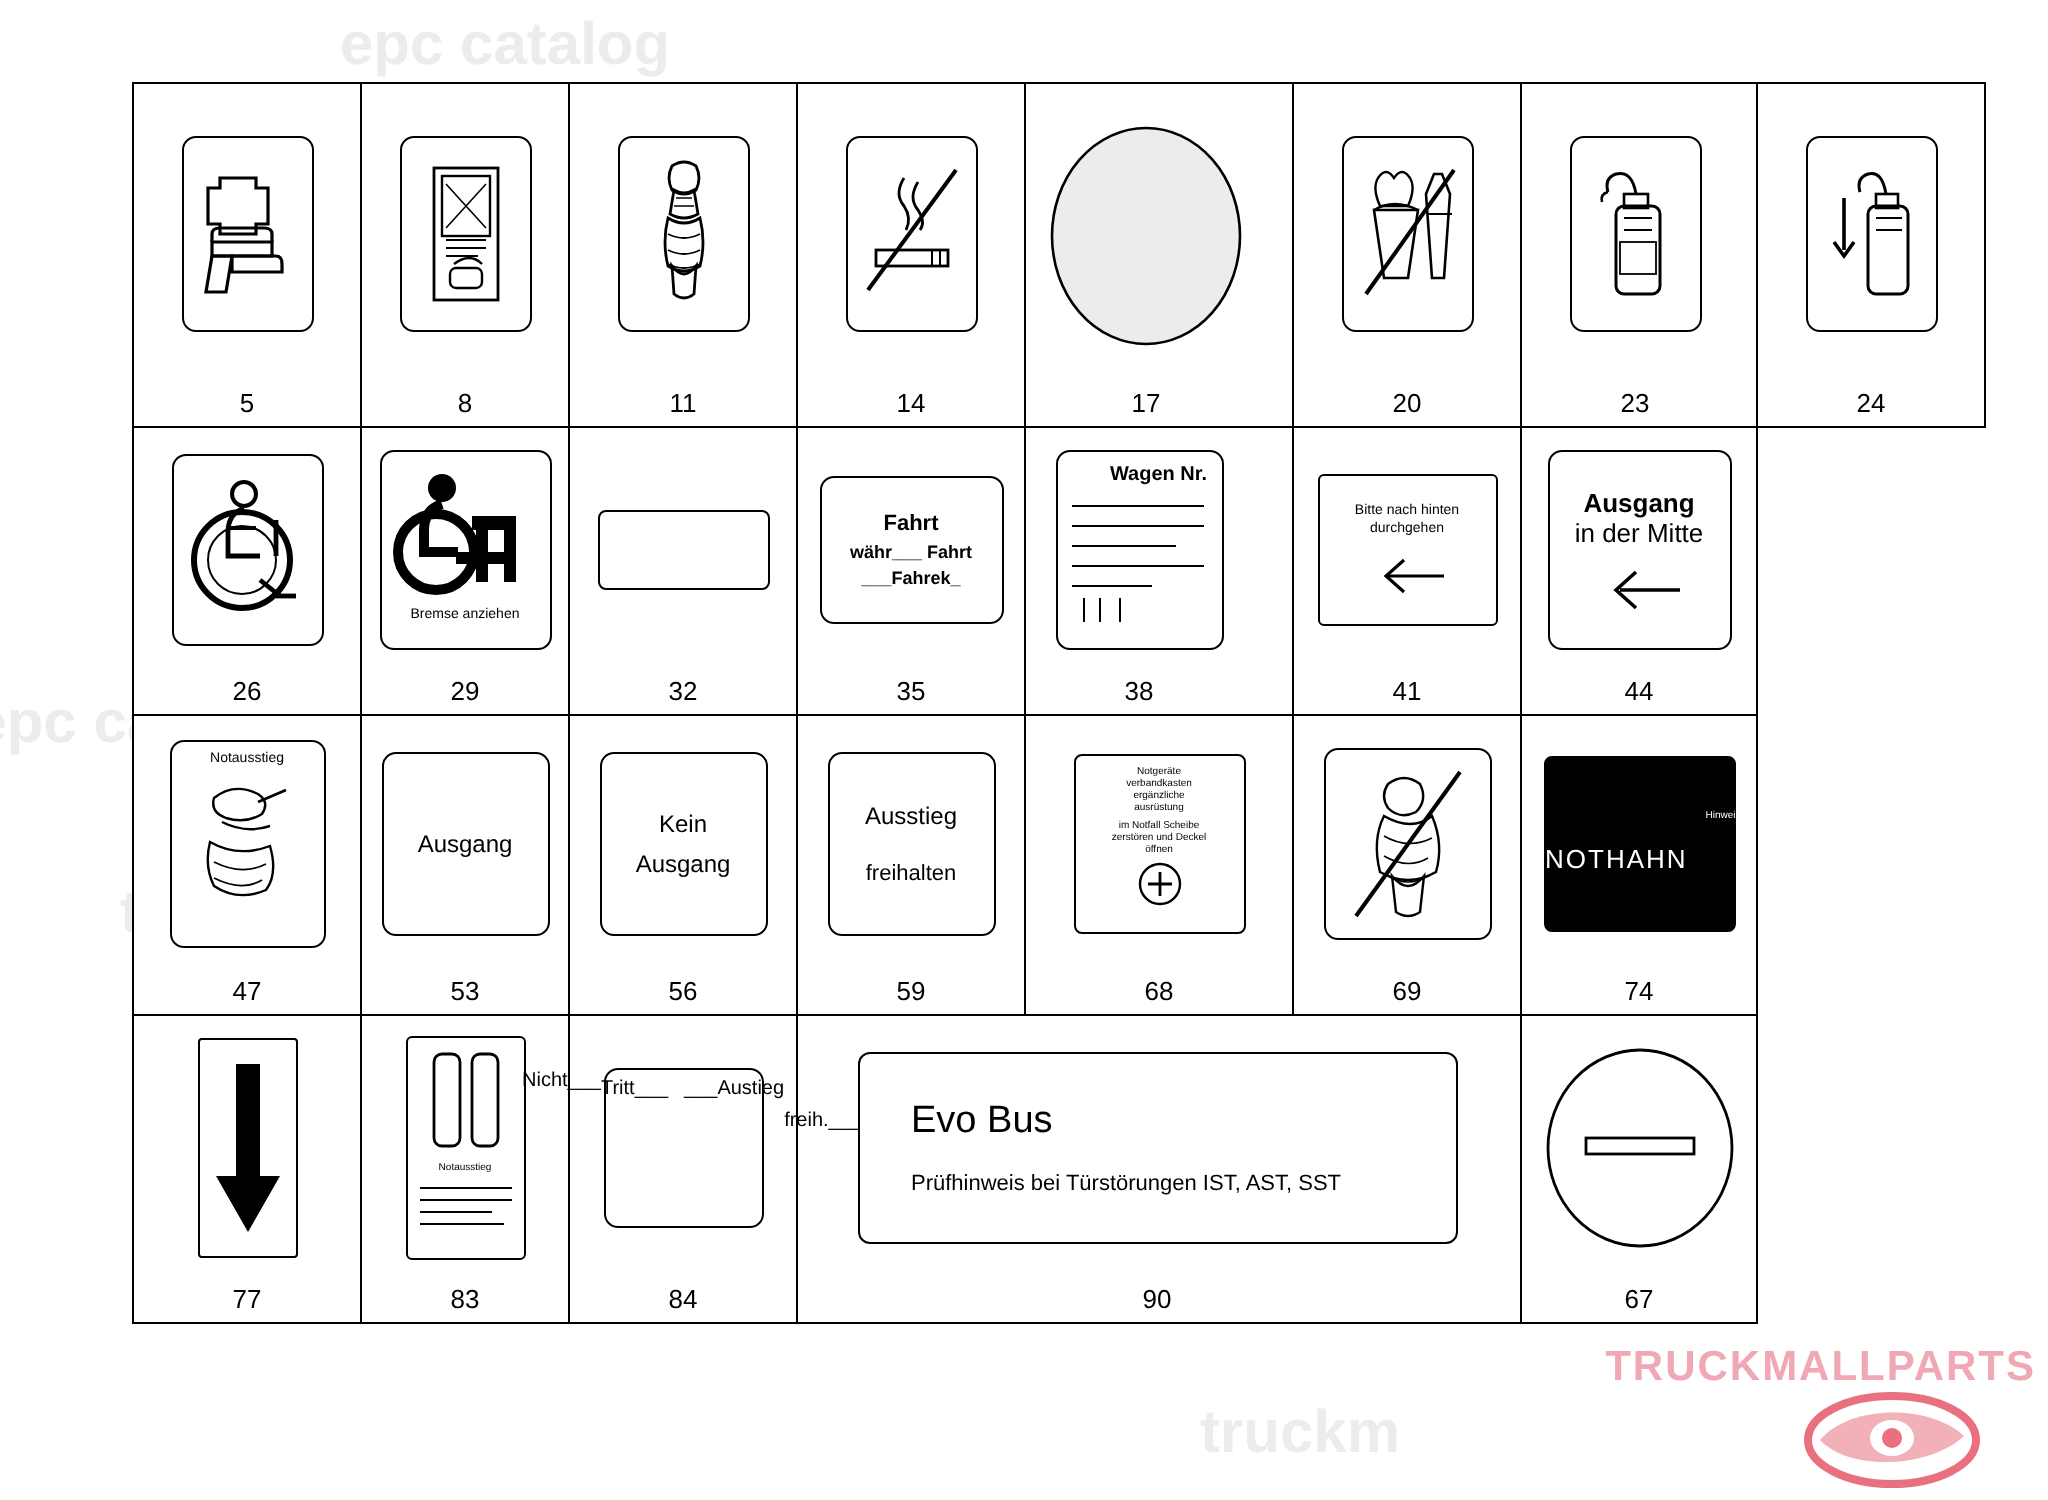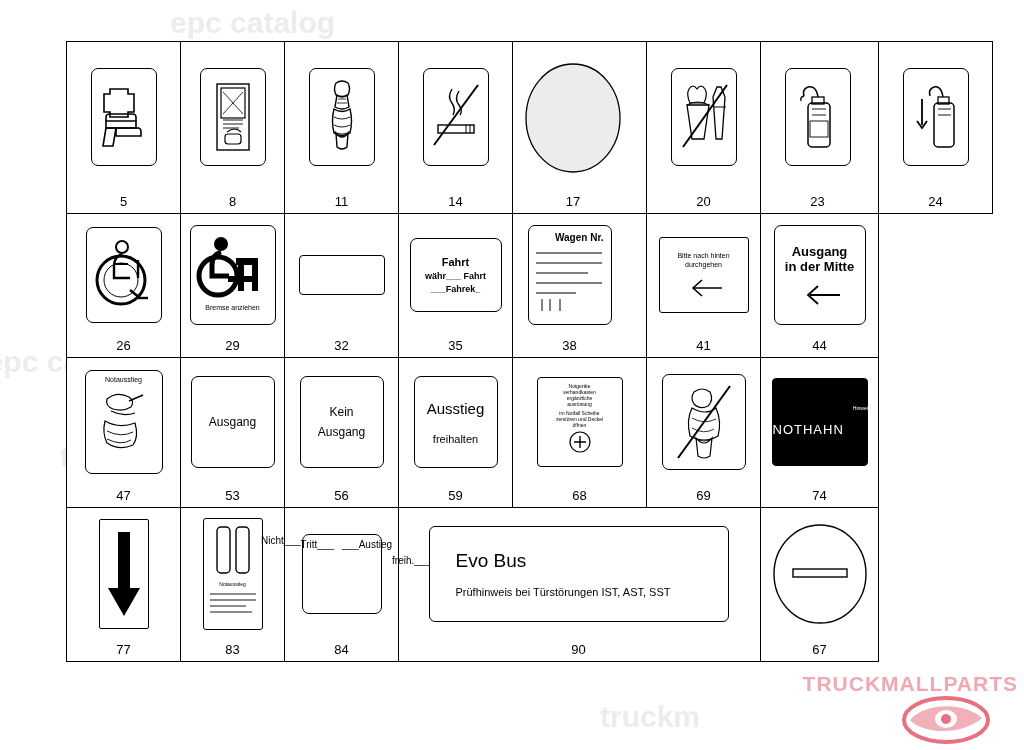--- a/index.html
+++ b/index.html
@@ -293,21 +293,21 @@
           </div>
         </div>
         <div class="num">41</div>
       </div>
     </td>
     <td>
       <div class="cellwrap" style="width:117px">
         <div class="art" style="height:122px">
           <div class="plate" style="width:92px;height:100px;flex-direction:column;justify-content:center">
             <div style="font-size:13px;font-weight:bold">Ausgang</div>
-            <div style="font-size:13px;font-weight:bold">in der Mitte</div>
+            <div style="font-size:13px;font-weight:normal">in der Mitte</div>
             <svg width="44" height="22" viewBox="0 0 44 22" style="margin-top:10px">
               <path d="M42 11 h-30 M20 2 l-10 9 l10 9" fill="none" stroke="#000" stroke-width="1.8"></path>
             </svg>
           </div>
         </div>
         <div class="num">44</div>
       </div>
     </td>
   </tr>
 
@@ -347,21 +347,21 @@
             <div style="font-size:12px;margin-top:6px">Ausgang</div>
           </div>
         </div>
         <div class="num">56</div>
       </div>
     </td>
     <td>
       <div class="cellwrap" style="width:113px">
         <div class="art" style="height:128px">
           <div class="plate" style="width:84px;height:92px;flex-direction:column;justify-content:center">
-            <div style="font-size:15px">Ausstieg</div>
+            <div style="font-size:12px">Ausstieg</div>
             <div style="font-size:11px;margin-top:16px">freihalten</div>
           </div>
         </div>
         <div class="num">59</div>
       </div>
     </td>
     <td>
       <div class="cellwrap" style="width:133px">
         <div class="art" style="height:128px">
           <div class="plate" style="width:86px;height:90px;flex-direction:column;justify-content:flex-start;padding-top:5px;border-radius:4px">

